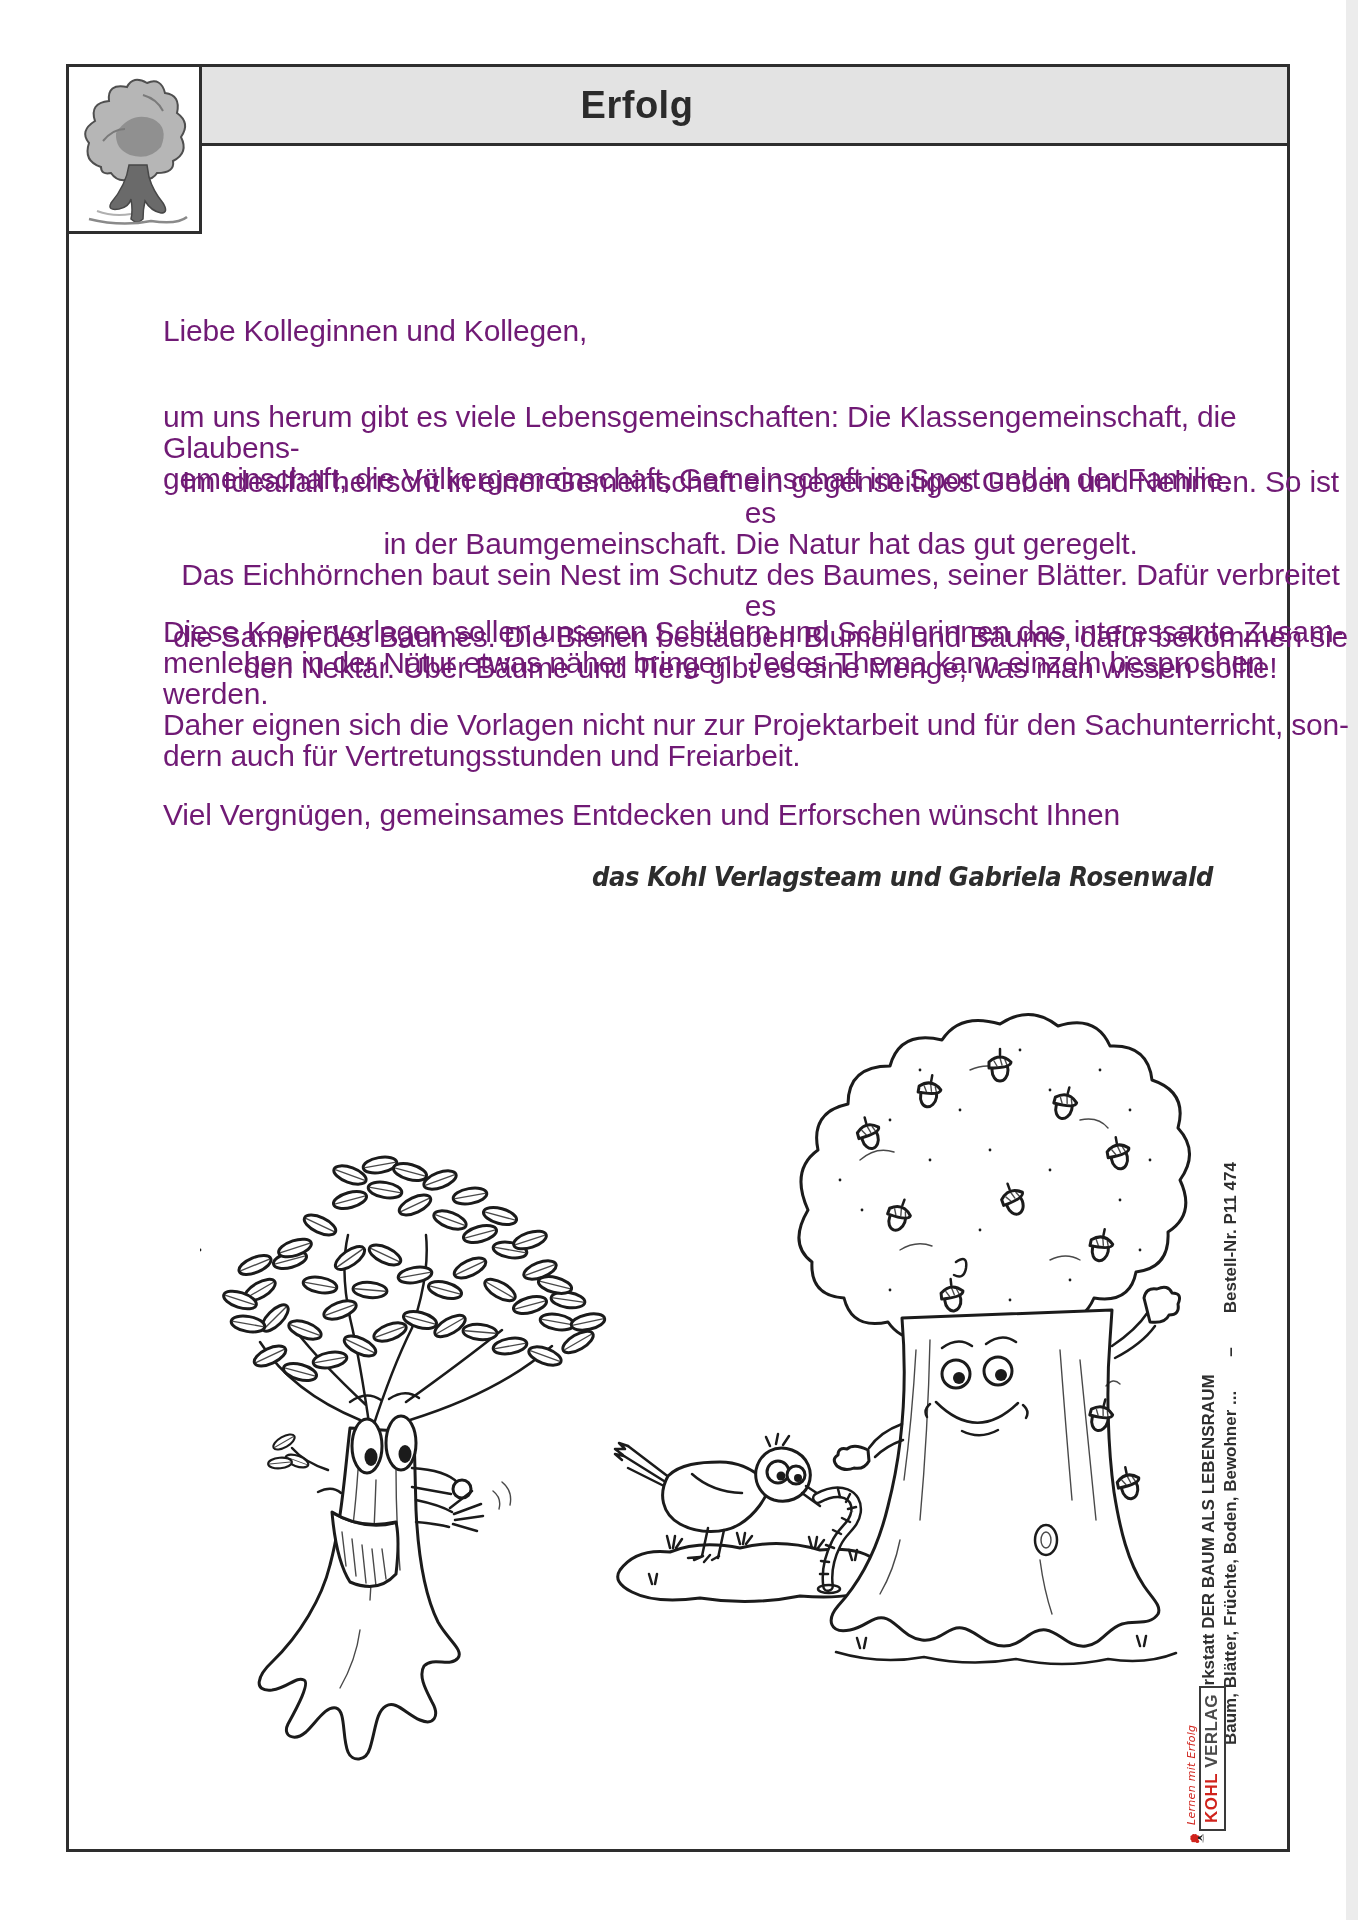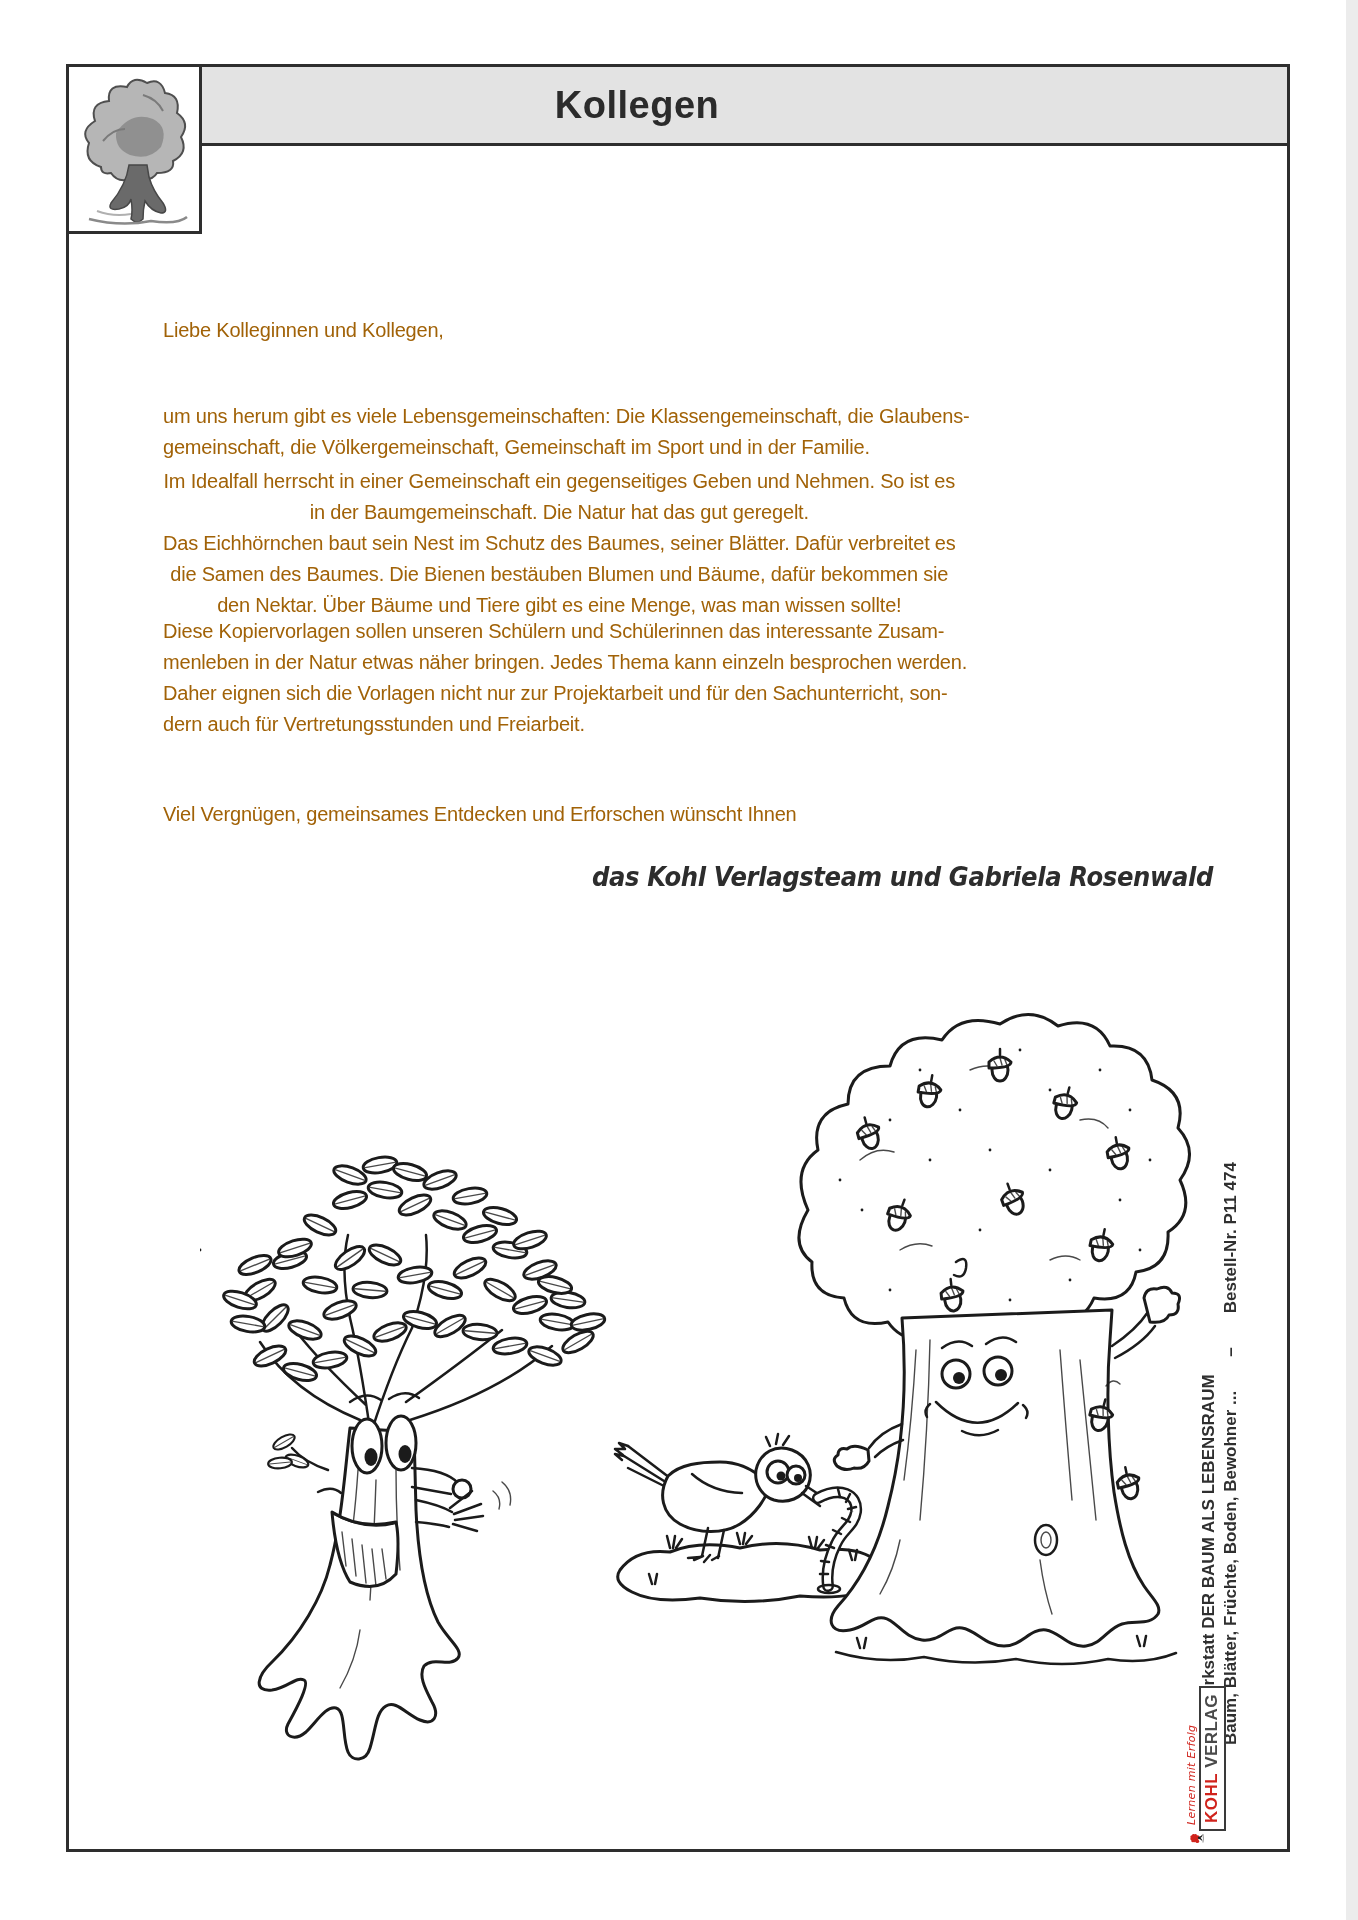--- a/index.html
+++ b/index.html
@@ -22,22 +22,22 @@
   .logo-box svg { position:absolute; left:4px; top:4px; }
   .header-bar {
     position:absolute; left:199px; top:64px; width:1091px; height:82px;
     border:3px solid #2e2e2e; box-sizing:border-box; background:#e3e3e3;
     display:flex; align-items:center; justify-content:center; padding-right:215px;
   }
   .header-title {
     font-size:38px; font-weight:bold; color:#2b2b2b; letter-spacing:.5px;
   }
   .para {
-    position:absolute; left:163px; font-size:20px; line-height:31px;
-    letter-spacing:-.2px; color:#a16207; white-space:pre-line;
+    position:absolute; left:163px; font-size:30px; line-height:31px;
+    letter-spacing:-.2px; color:#701a75; white-space:pre-line;
   }
   .salutation { top:315px; }
   .p-community { top:377px;margin-top:24px; }
   .p-nature { top:466px;text-align:center; }
   .p-purpose { top:616px; }
   .closing { top:799px; }
   .signature {
     position:absolute; left:592px; top:861px;
     font-family:"DejaVu Sans", sans-serif; font-style:italic; font-weight:bold;
     font-size:27px; color:#2d2d2d; letter-spacing:-.4px;
@@ -90,21 +90,21 @@
       <path d="M43,62 Q58,40 80,48 Q96,56 88,76 Q76,90 57,84 Q42,78 43,62 Z" fill="#909090"></path>
       <path d="M30,70 Q40,58 52,58" fill="none" stroke="#7a7a7a" stroke-width="2"></path>
       <path d="M70,24 Q84,28 90,40" fill="none" stroke="#7a7a7a" stroke-width="2"></path>
       <path d="M56,94 C54,108 48,120 38,132 Q34,140 46,138 Q56,136 58,128 Q60,140 58,148 Q64,154 70,148 Q70,138 72,130 Q78,140 88,142 Q96,142 90,132 Q80,120 76,106 L74,94 Z" fill="#6a6a6a" stroke="#474747" stroke-width="1.5"></path>
       <path d="M16,148 Q48,156 78,150 Q104,154 114,146" fill="none" stroke="#8a8a8a" stroke-width="2.5"></path>
       <path d="M24,140 Q40,146 58,143" fill="none" stroke="#b0b0b0" stroke-width="2"></path>
     </svg>
   </div>
 
   <div class="header-bar">
-    <span class="header-title">Kollegen</span>
+    <span class="header-title">Erfolg</span>
   </div>
 
   <div class="para salutation">Liebe Kolleginnen und Kollegen,</div>
   <div class="para p-community">um uns herum gibt es viele Lebensgemeinschaften: Die Klassengemeinschaft, die Glaubens-
 gemeinschaft, die Völkergemeinschaft, Gemeinschaft im Sport und in der Familie.</div>
   <div class="para p-nature">Im Idealfall herrscht in einer Gemeinschaft ein gegenseitiges Geben und Nehmen. So ist es
 in der Baumgemeinschaft. Die Natur hat das gut geregelt.
 Das Eichhörnchen baut sein Nest im Schutz des Baumes, seiner Blätter. Dafür verbreitet es
 die Samen des Baumes. Die Bienen bestäuben Blumen und Bäume, dafür bekommen sie
 den Nektar. Über Bäume und Tiere gibt es eine Menge, was man wissen sollte!</div>

